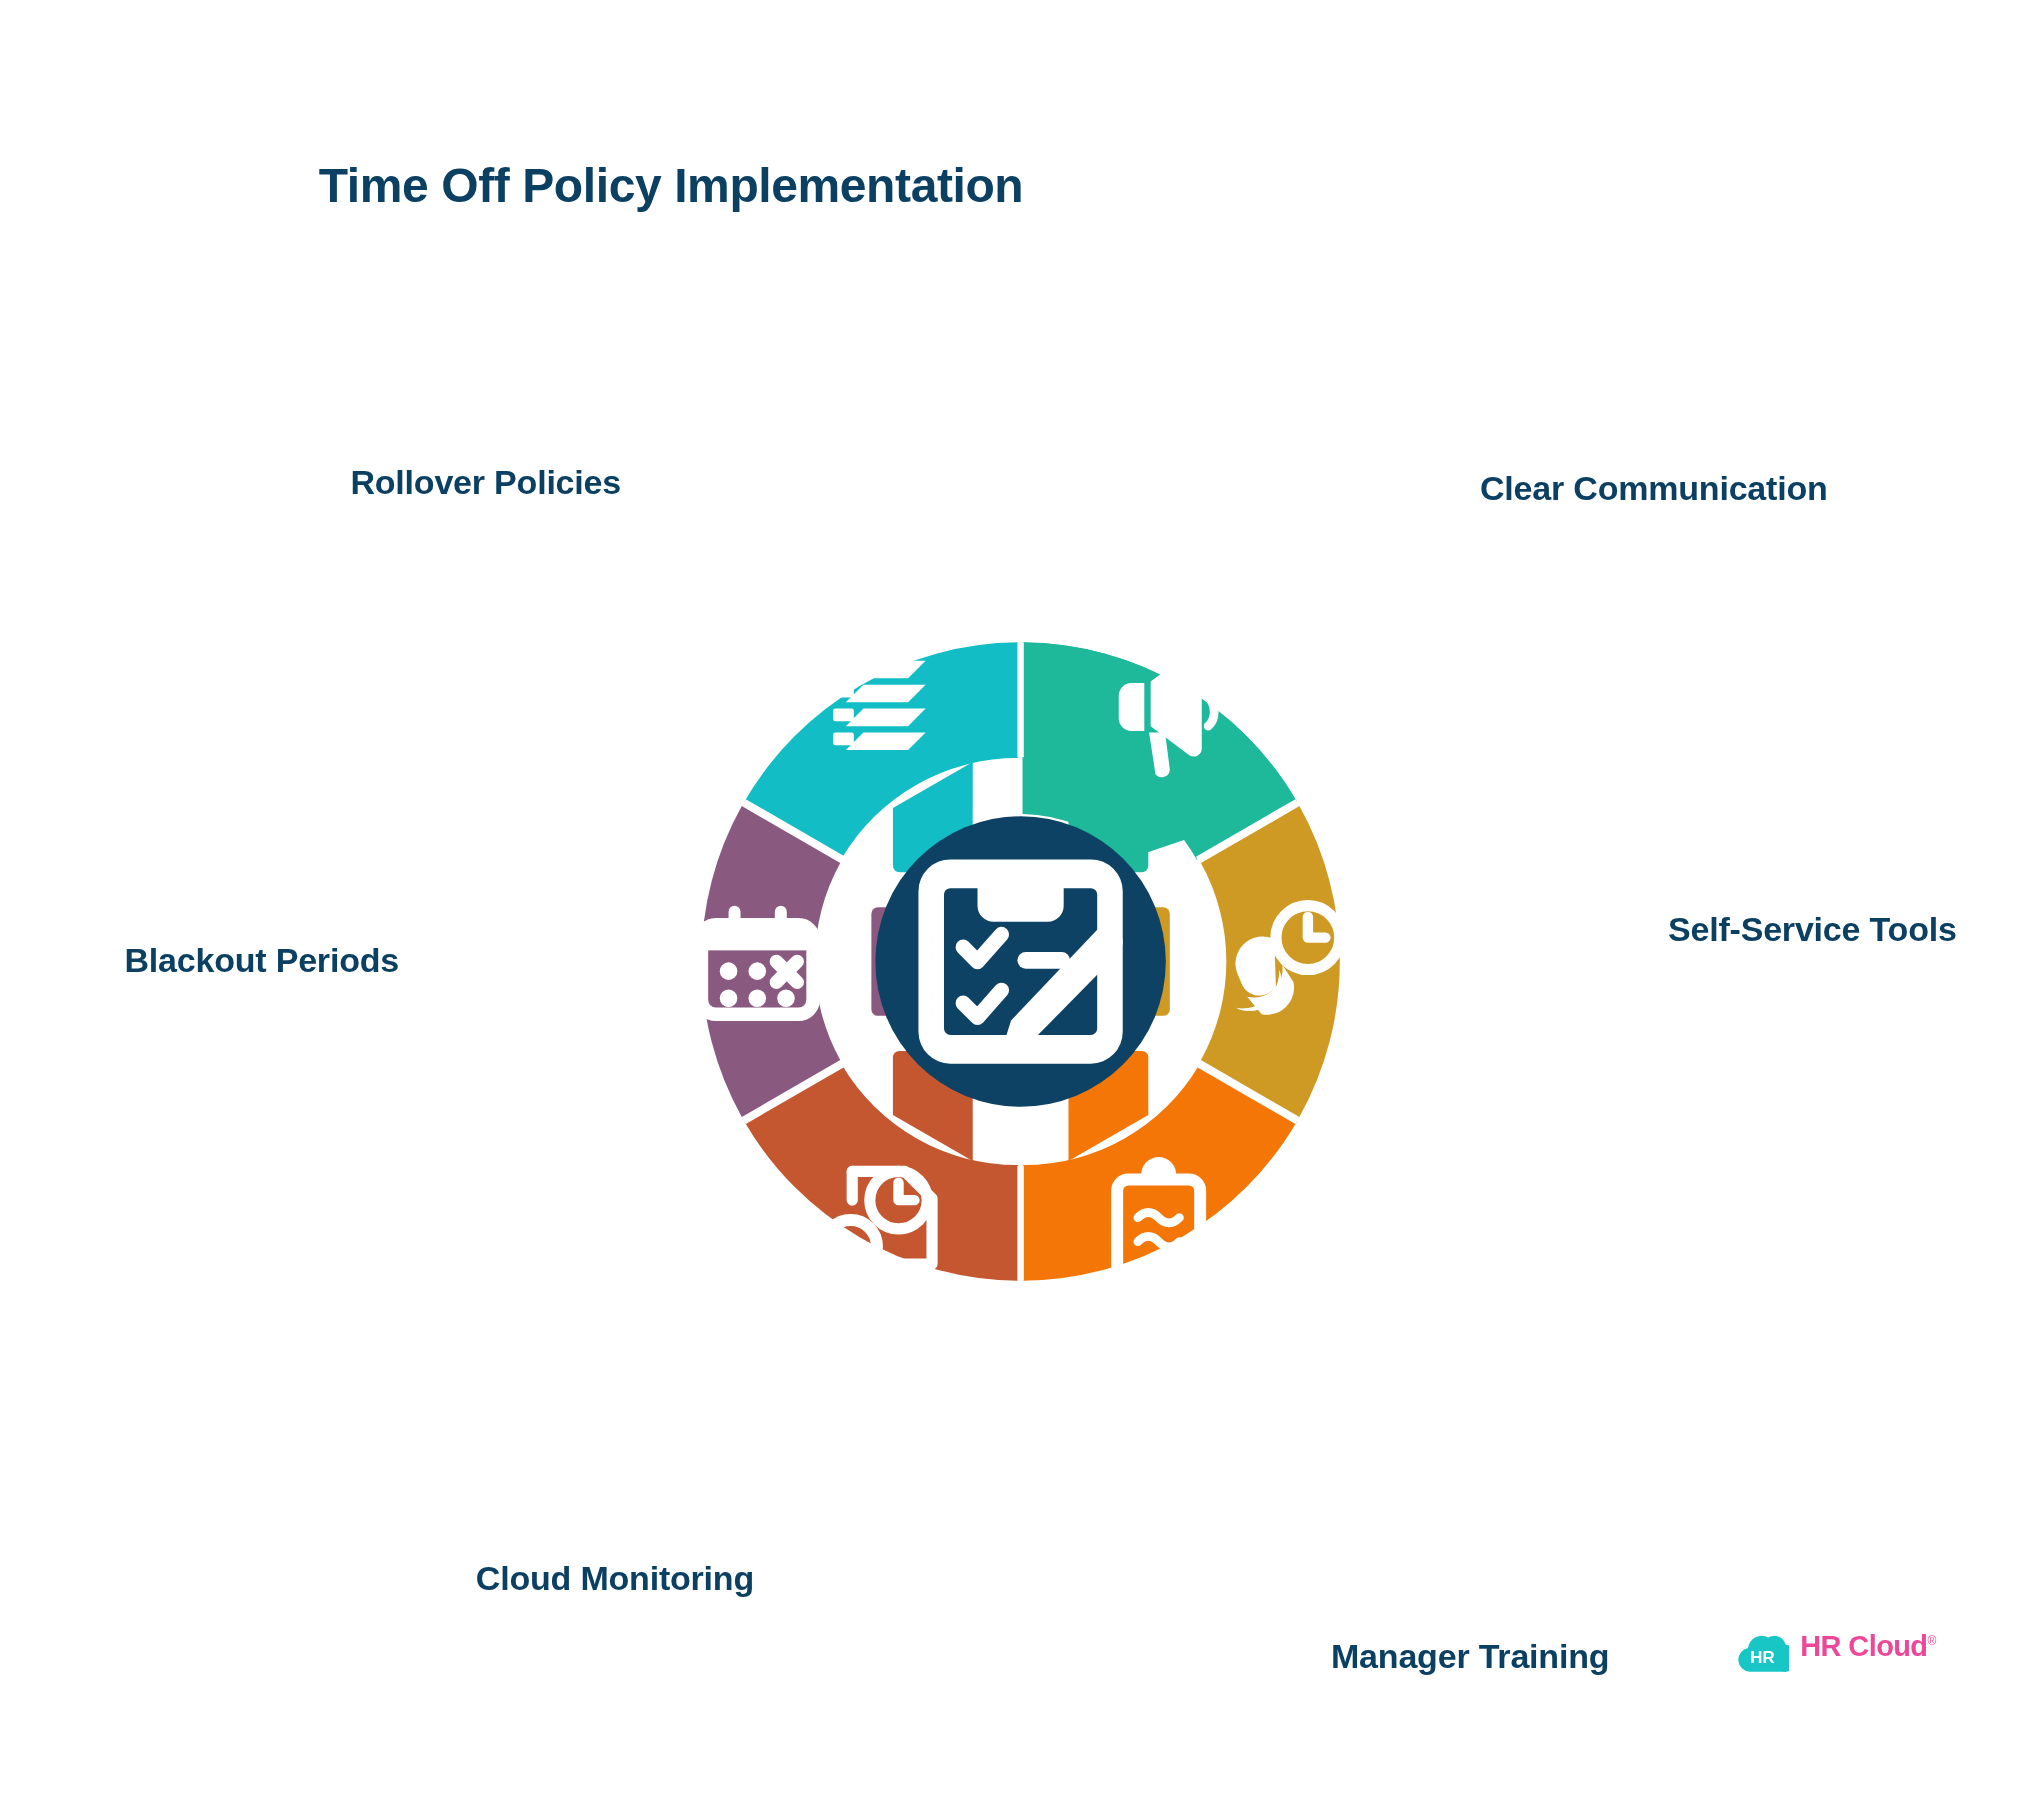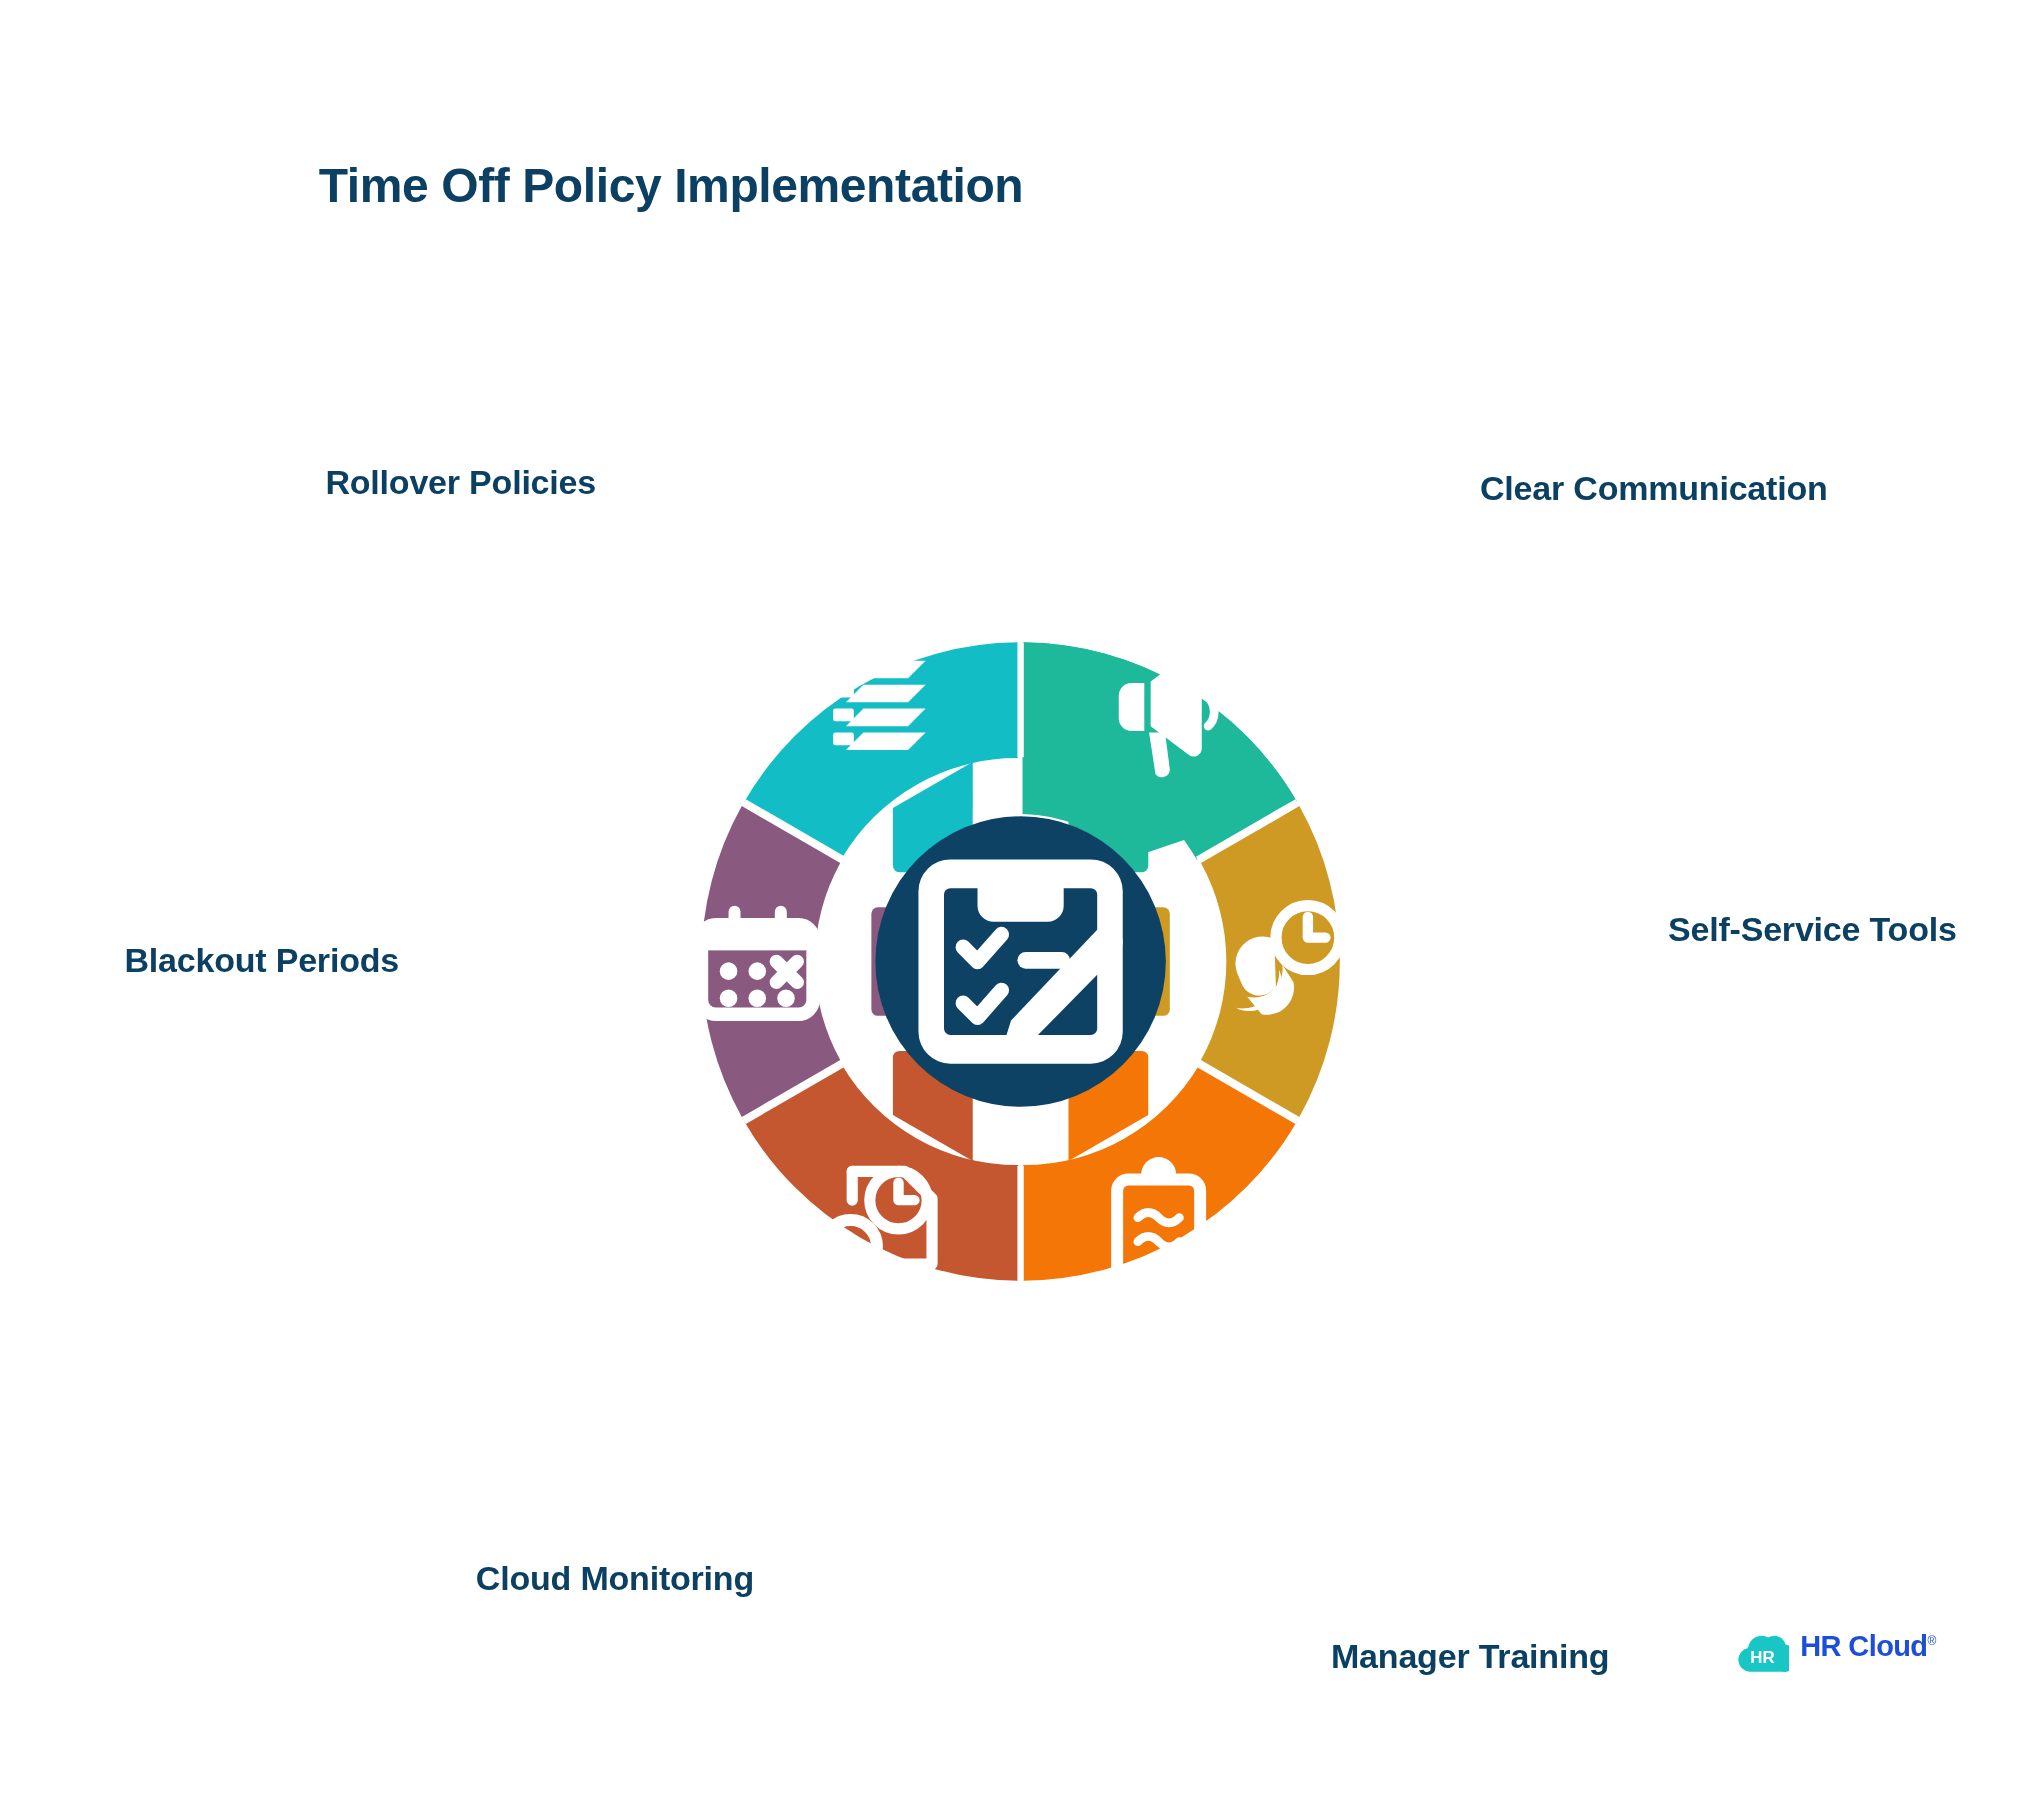--- a/index.html
+++ b/index.html
@@ -46,39 +46,39 @@
     position: absolute;
     font-size: 34px;
     font-weight: bold;
     color: #0B4063;
     white-space: nowrap;
     letter-spacing: -0.2px;
   }
   .label-left  { text-align: right; }
   .label-right { text-align: left; }
 
-  #label-rollover      { left: 1px;    top: 463px;  width: 595px; }
+  #label-rollover      { left: 14px;    top: 463px;  width: 595px; padding-left: 12px; }
   #label-communication { left: 1472px; top: 469px;  width: 559px; margin-left: 8px; }
   #label-blackout      { left: 0px;    top: 910px; width: 399px; margin-top: 31px; }
   #label-selfservice   { left: 1668px; top: 910px; width: 559px; }
   #label-usage         { left: 0px;    top: 1559px; width: 754px; }
   #label-manager       { left: 1331px; top: 1637px; width: 559px; }
 
   #logo {
     position: absolute;
     left: 1736px;
     top: 1630px;
     display: flex;
     align-items: flex-start;
     gap: 11.2px;
   }
   #logo-text {
     font-size: 29px;
     font-weight: bold;
-    color: #1d4ed8;
+    color: #ec4899;
     letter-spacing: -0.6px;
     position: relative;
   }
   #logo-reg {
     font-size: 12px;
     vertical-align: super;
     font-weight: normal;
   }
 </style>
 </head>

